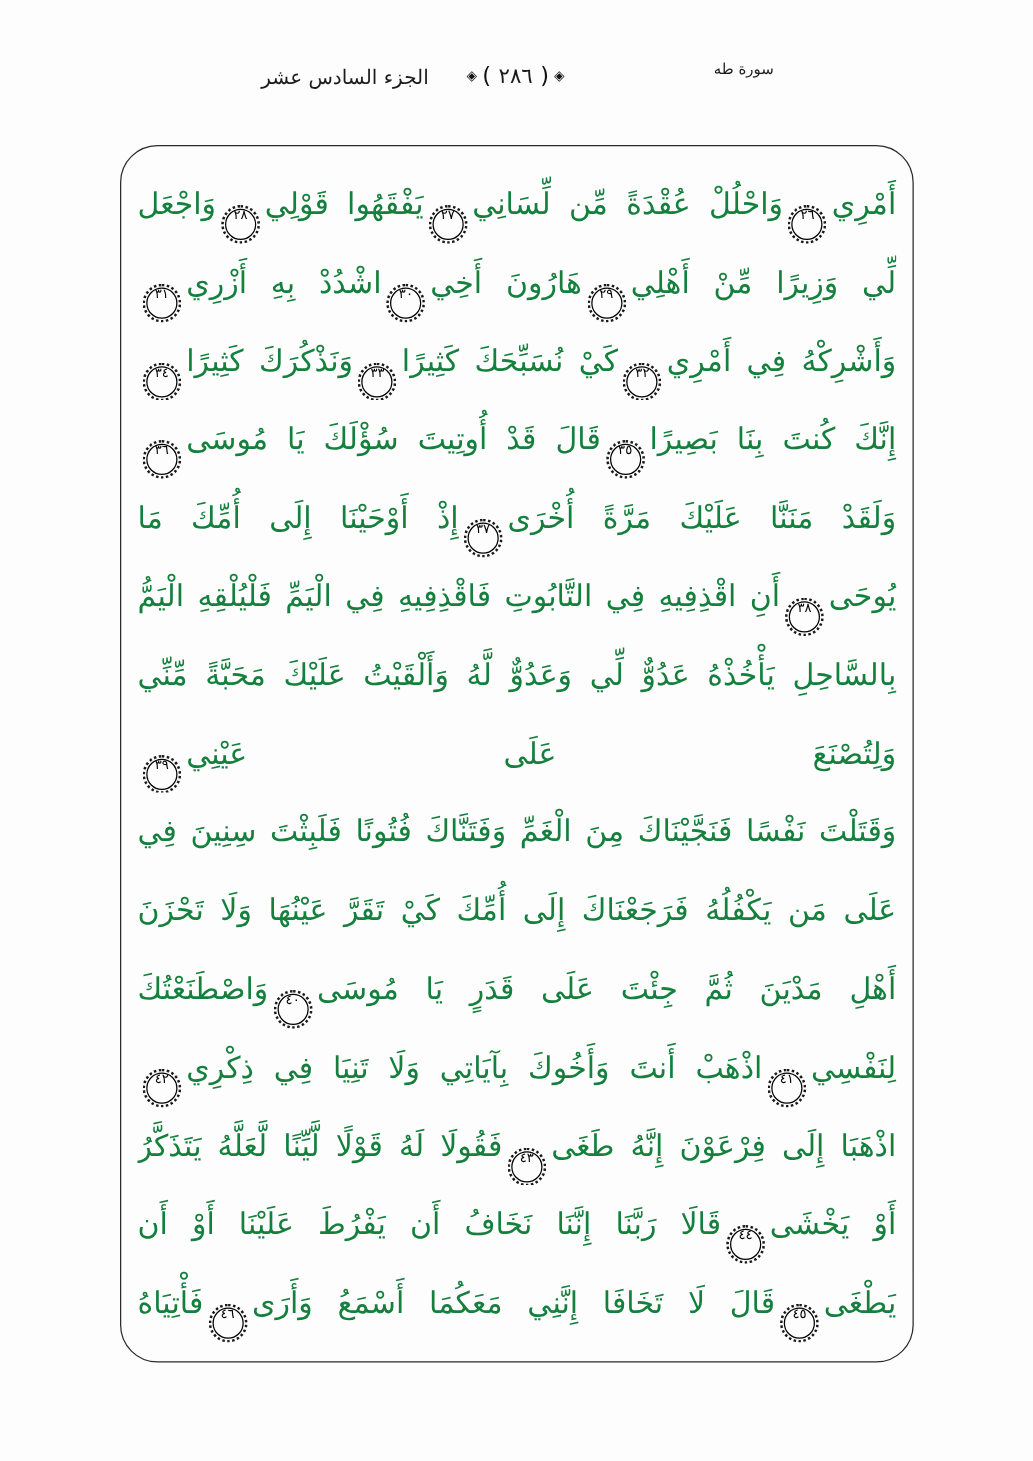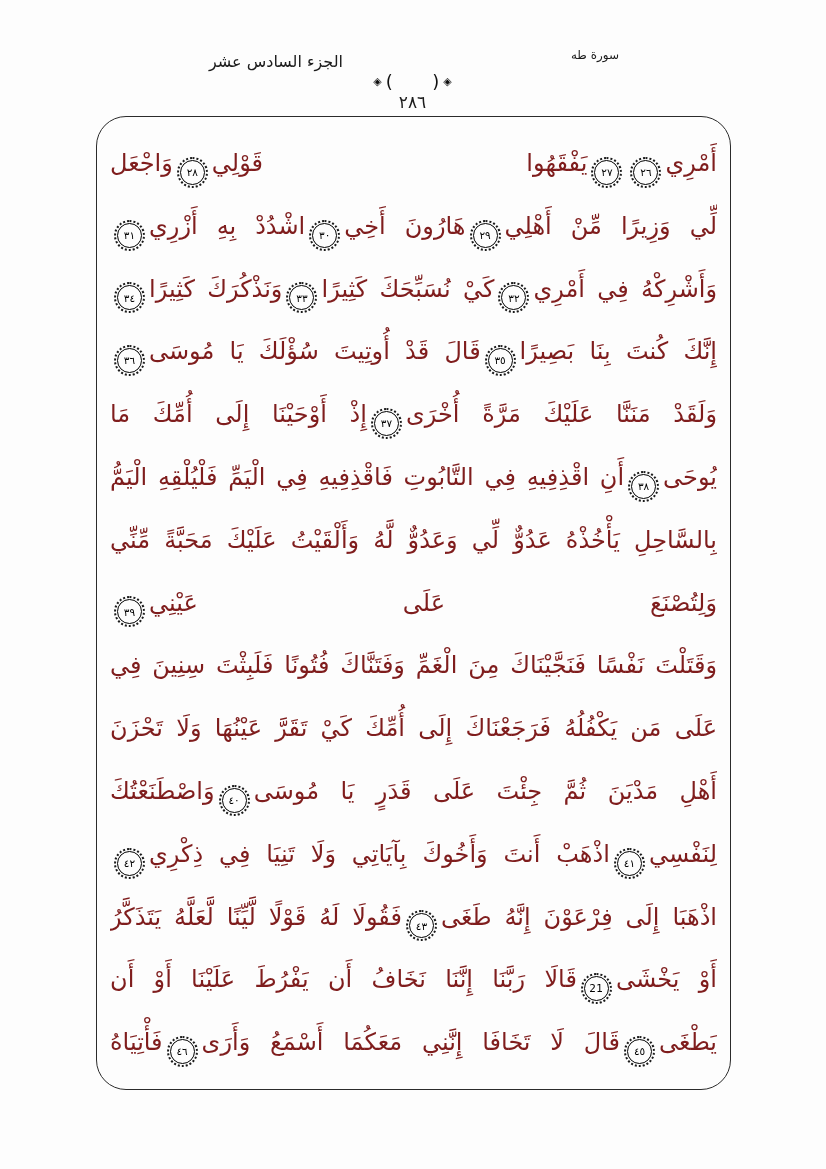--- a/index.html
+++ b/index.html
@@ -25,21 +25,21 @@
     left: 520px; top: 4px; width: 150px;
     text-align: center; font-size: 12px;
   }
   .hdr-page {
     left: 50%; top: 6px; transform: translateX(-50%);
     display: flex; direction: ltr; align-items: center; gap: 4px;
     font-size: 17px;
   }
   .rosette { font-size: 11px; color: #111; line-height: 1; }
   .bracket { font-size: 18px; color: #111; }
-  .pnum { letter-spacing: 3px; padding: 0 2px; margin-top: 42px; }
+  .pnum { letter-spacing: 3px; padding: 0 2px; }
 
   .text-frame {
     position: absolute;
     left: 96px; top: 116px;
     width: 635px; height: 974px;
     border: 1.6px solid #2b2b2b;
     border-radius: 30px;
     padding: 15px 13px;
     background: #fdfdfd;
   }
@@ -48,24 +48,23 @@
     direction: rtl;
     height: 62.8px;
     line-height: 62.8px;
     font-size: 24px;
     color: #000;
     text-align: justify;
     text-align-last: justify;
     overflow: hidden;
     font-family: "DejaVu Sans", sans-serif;
   }
-  .ayah-text { color: #7f1d1d; }
+  .ayah-text { color: #15803d; }
   .ayah-marker {
     display: inline-flex;
-    align-items: center;
     justify-content: center;
     width: 25px; height: 25px;
     border: 1.2px solid #000;
     border-radius: 50%;
     outline: 2px dotted #1a1a1a;
     outline-offset: 1.5px;
     margin: 0 7px;
     vertical-align: -5px;
     line-height: 1;
   }
@@ -91,21 +90,21 @@
     <span class="rosette">◈</span>
   </div>
 
   <div class="hdr-item hdr-surah">سورة طه</div>
 </header>
 
 <main class="text-frame">
   <div class="quran-lines" id="quran-lines">
       <div class="line"><span class="ayah-text">أَمْرِي</span><span class="ayah-marker">
           <span class="ayah-num">٢٦</span>
-        </span><span class="ayah-marker">
+        </span><span class="ayah-text">وَاحْلُلْ عُقْدَةً مِّن لِّسَانِي</span><span class="ayah-marker">
           <span class="ayah-num">٢٧</span>
         </span><span class="ayah-text">يَفْقَهُوا قَوْلِي</span><span class="ayah-marker">
           <span class="ayah-num">٢٨</span>
         </span><span class="ayah-text">وَاجْعَل</span></div>
       <div class="line"><span class="ayah-text">لِّي وَزِيرًا مِّنْ أَهْلِي</span><span class="ayah-marker">
           <span class="ayah-num">٢٩</span>
         </span><span class="ayah-text">هَارُونَ أَخِي</span><span class="ayah-marker">
           <span class="ayah-num">٣٠</span>
         </span><span class="ayah-text">اشْدُدْ بِهِ أَزْرِي</span><span class="ayah-marker">
           <span class="ayah-num">٣١</span>
@@ -139,21 +138,21 @@
         </span><span class="ayah-text">وَاصْطَنَعْتُكَ</span></div>
       <div class="line"><span class="ayah-text">لِنَفْسِي</span><span class="ayah-marker">
           <span class="ayah-num">٤١</span>
         </span><span class="ayah-text">اذْهَبْ أَنتَ وَأَخُوكَ بِآيَاتِي وَلَا تَنِيَا فِي ذِكْرِي</span><span class="ayah-marker">
           <span class="ayah-num">٤٢</span>
         </span></div>
       <div class="line"><span class="ayah-text">اذْهَبَا إِلَى فِرْعَوْنَ إِنَّهُ طَغَى</span><span class="ayah-marker">
           <span class="ayah-num">٤٣</span>
         </span><span class="ayah-text">فَقُولَا لَهُ قَوْلًا لَّيِّنًا لَّعَلَّهُ يَتَذَكَّرُ</span></div>
       <div class="line"><span class="ayah-text">أَوْ يَخْشَى</span><span class="ayah-marker">
-          <span class="ayah-num">21</span>
+          <span class="ayah-num">٤٤</span>
         </span><span class="ayah-text">قَالَا رَبَّنَا إِنَّنَا نَخَافُ أَن يَفْرُطَ عَلَيْنَا أَوْ أَن</span></div>
       <div class="line"><span class="ayah-text">يَطْغَى</span><span class="ayah-marker">
           <span class="ayah-num">٤٥</span>
         </span><span class="ayah-text">قَالَ لَا تَخَافَا إِنَّنِي مَعَكُمَا أَسْمَعُ وَأَرَى</span><span class="ayah-marker">
           <span class="ayah-num">٤٦</span>
         </span><span class="ayah-text">فَأْتِيَاهُ</span></div>
     </div>
 </main>
 
 </body></html>

